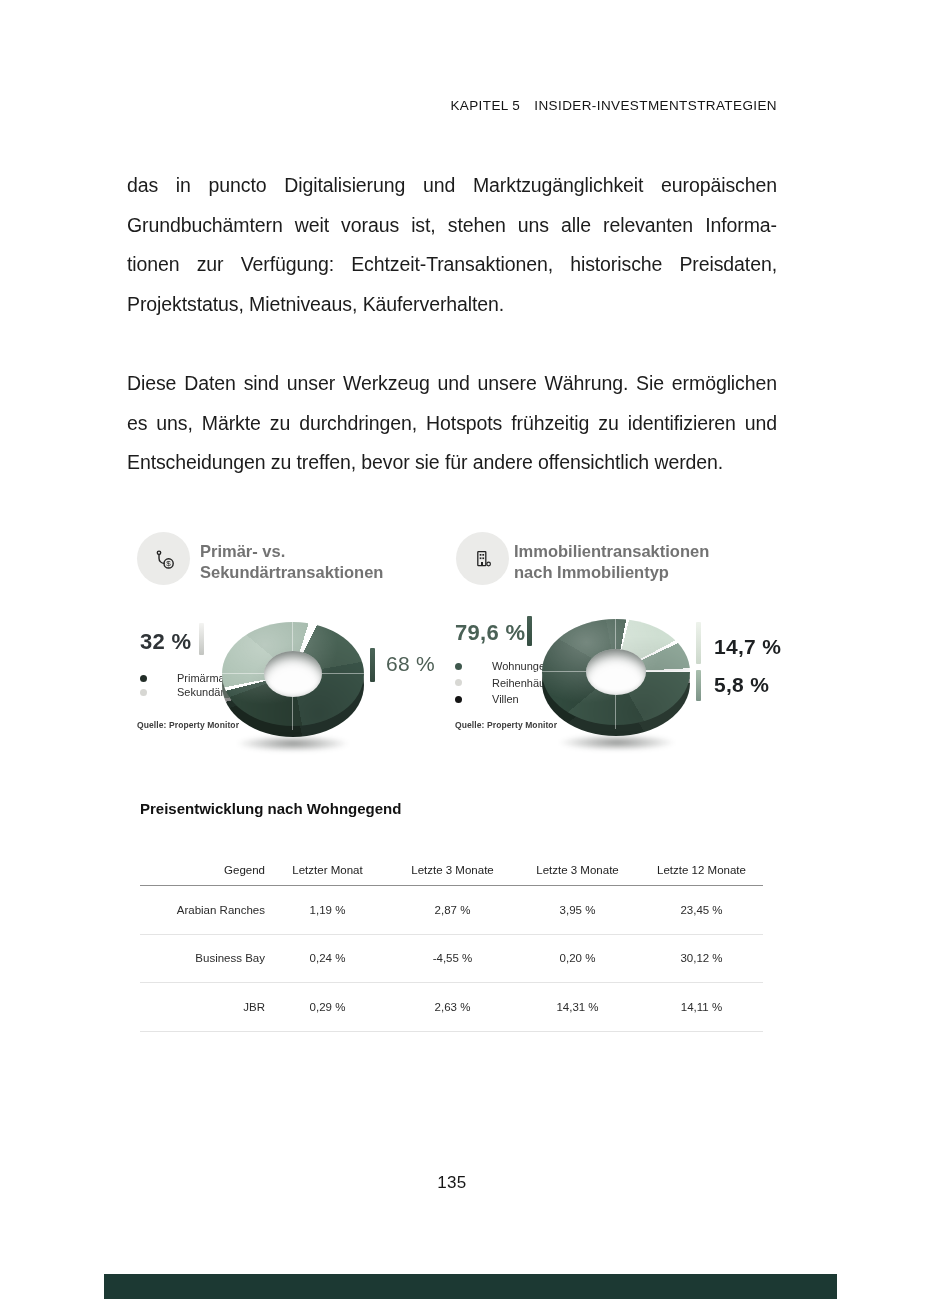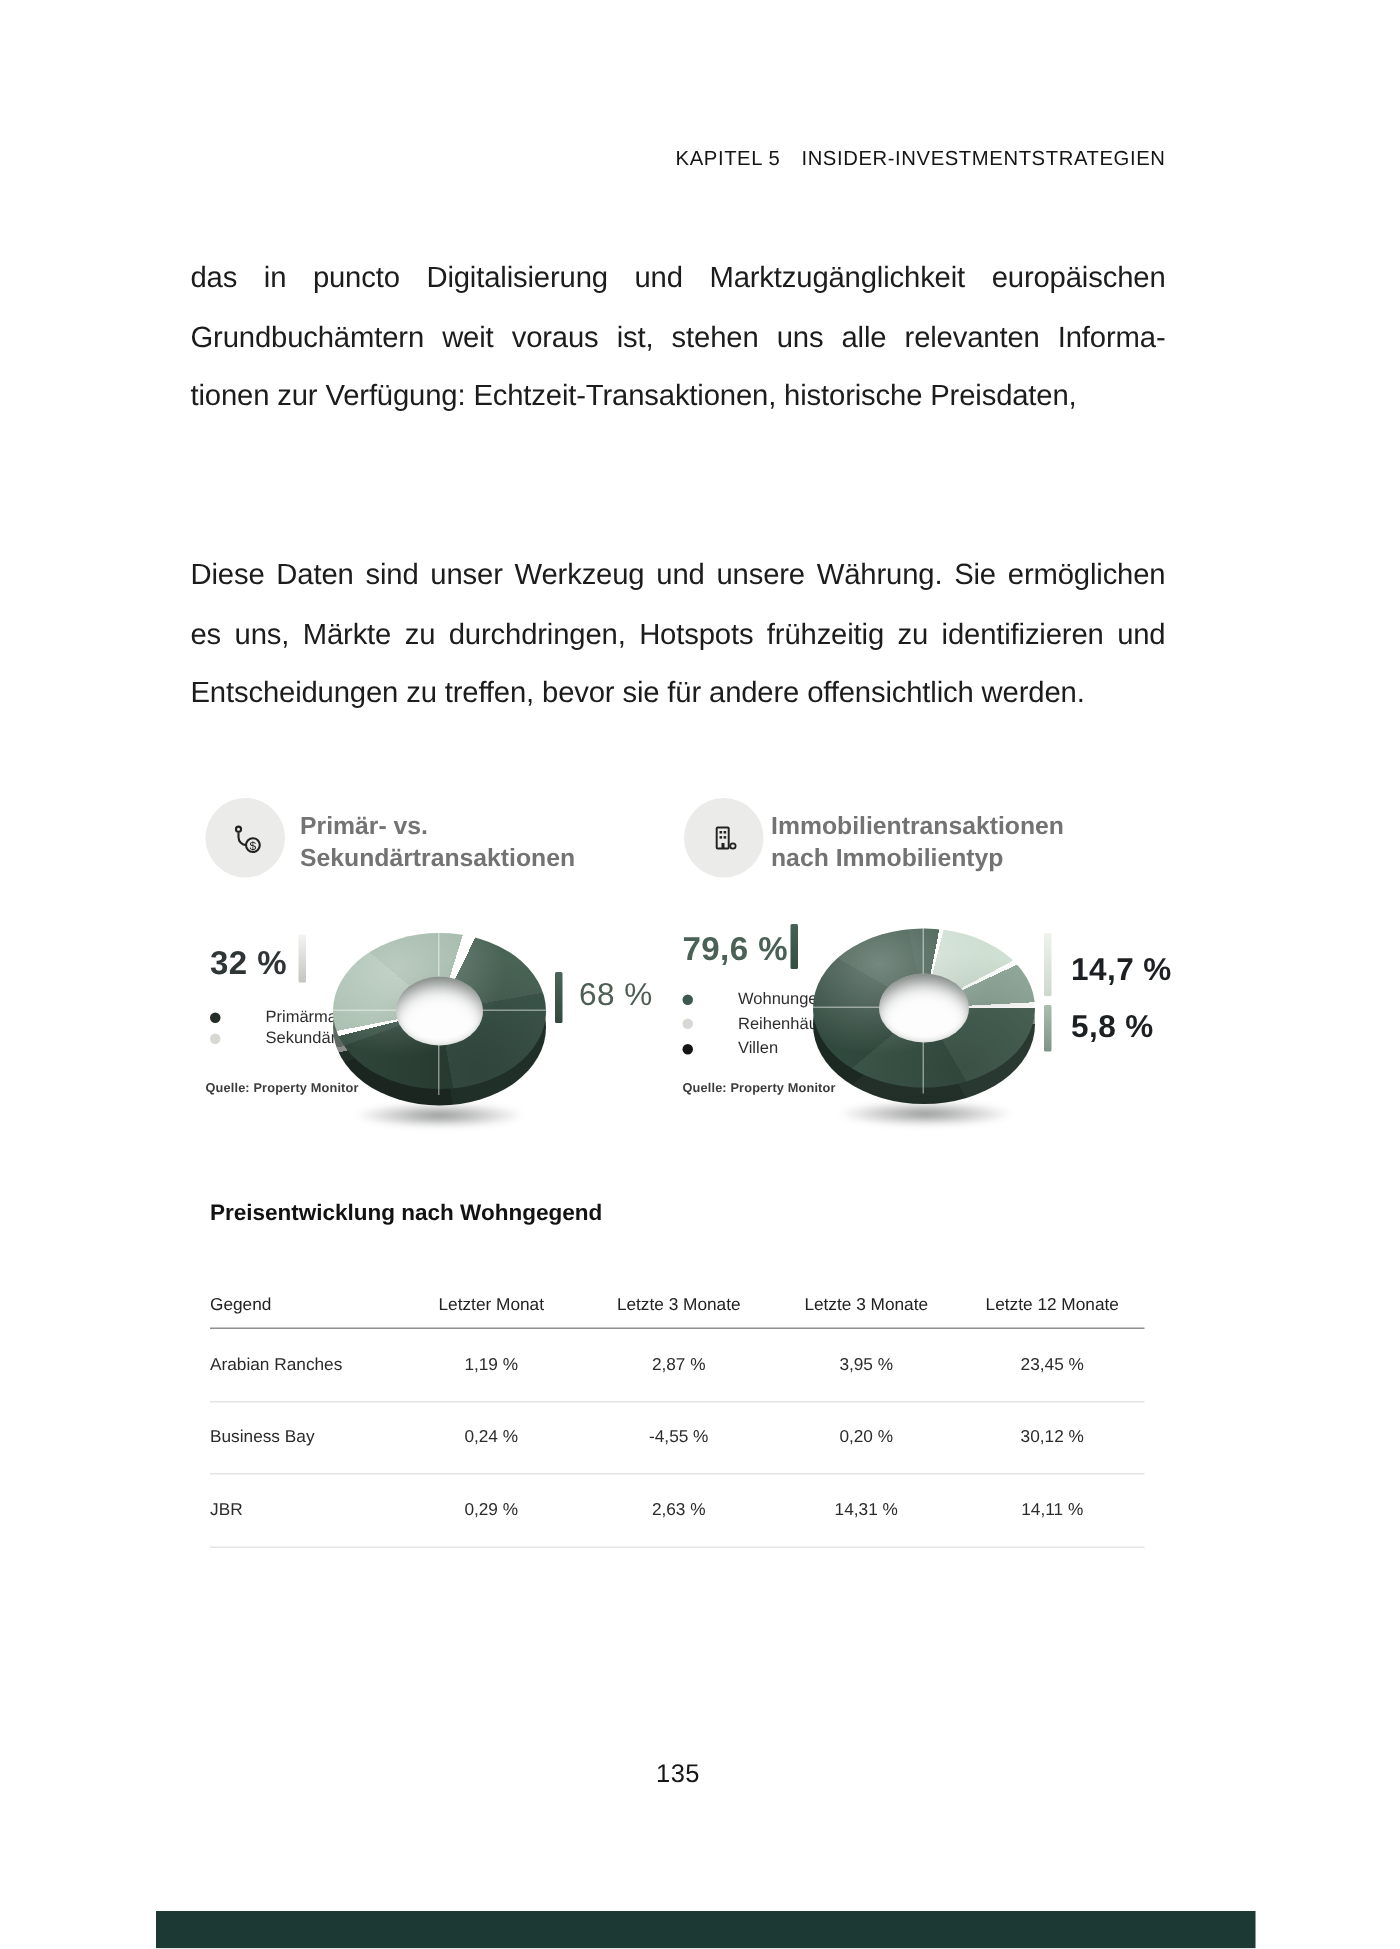--- a/index.html
+++ b/index.html
@@ -83,21 +83,21 @@
       background:radial-gradient(ellipse at center,rgba(28,33,30,.48),rgba(28,33,30,0) 68%);}
   .dw-left .donut-shadow{left:12px;top:113px;width:118px;height:17px;}
   .dw-right .donut-shadow{left:14px;top:115px;width:122px;height:17px;}
 
   
   .tbl-title{position:absolute;left:140px;top:800px;font-size:15px;font-weight:700;color:#121212;}
   .tbl{position:absolute;left:140px;top:854px;width:623px;}
   .trow,.thead{display:grid;grid-template-columns:125px 125px 125px 125px 123px;align-items:center;}
   .thead{height:31px;border-bottom:1px solid #8f8f8f;font-size:11.5px;font-weight:500;color:#222;}
   .trow{height:47.5px;border-bottom:1px solid #e4e4e4;font-size:11.5px;color:#2b2b2b;font-weight:500;}
-  .thead span:first-child,.trow span:first-child{text-align:left;}
+  .thead span:first-child,.trow span:first-child{text-align:right;}
   .thead span,.trow span{text-align:center;}
 
   
   .page-number{position:absolute;left:127px;top:1173px;width:650px;text-align:center;
       font-size:17px;font-weight:500;color:#161616;letter-spacing:.3px;}
   .footer-bar{position:absolute;left:104px;top:1274px;width:733px;height:25px;background:#1c3933;}
 
   svg{display:block;}
 </style>
 </head>
@@ -105,20 +105,21 @@
 
 <div class="page">
 
   <div class="chapter-header"><span>KAPITEL 5</span><span class="gap"></span><span>INSIDER-INVESTMENTSTRATEGIEN</span></div>
 
   <div class="para para1">
 
   <div class="pline">das in puncto Digitalisierung und Marktzugänglichkeit europäischen</div>
       <div class="pline">Grundbuchämtern weit voraus ist, stehen uns alle relevanten Informa-</div>
       <div class="pline">tionen zur Verfügung: Echtzeit-Transaktionen, historische Preisdaten,</div>
+      <div class="pline">Projektstatus, Mietniveaus, Käuferverhalten.</div>
     </div>
 
   <div class="para para2">
 
   <div class="pline">Diese Daten sind unser Werkzeug und unsere Währung. Sie ermöglichen</div>
       <div class="pline">es uns, Märkte zu durchdringen, Hotspots frühzeitig zu identifizieren und</div>
       <div class="pline">Entscheidungen zu treffen, bevor sie für andere offensichtlich werden.</div>
     </div>
 
   <div class="icon-circle" style="left:137px;top:532px;">

